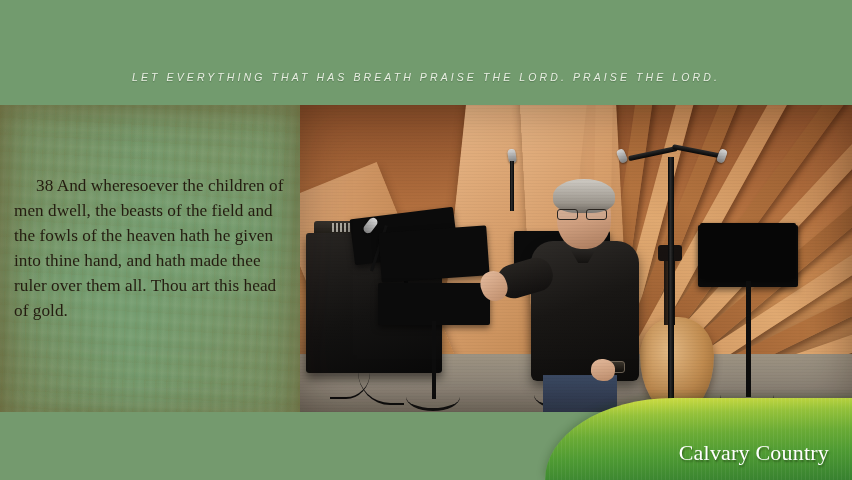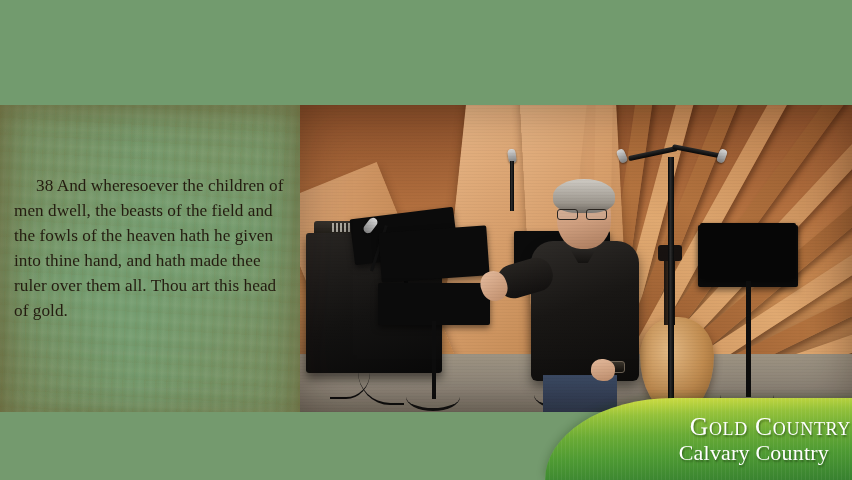--- a/index.html
+++ b/index.html
@@ -263,20 +263,23 @@
     font-size:22px;color:#ffffff;letter-spacing:.2px;
     text-shadow:1px 2px 2px rgba(25,55,12,.55);
     white-space:nowrap;
   }
 </style>
 </head>
 <body>
 
 <div id="stage">
 
+  <div class="top-band">
+    <div class="band-verse">LET EVERYTHING THAT HAS BREATH PRAISE THE LORD. PRAISE THE LORD.</div>
+  </div>
 
   <div class="scripture">
     <div class="scripture-grain"></div>
     <div class="scripture-vignette"></div>
     <div class="scripture-text">38 And wheresoever the children of men dwell, the beasts of the field and the fowls of the heaven hath he given into thine hand, and hath made thee ruler over them all. Thou art this head of gold.</div>
   </div>
 
   <div class="video">
 
     <div class="wood-base"></div>
@@ -361,17 +364,16 @@
     <div class="stand-legs" style="left:420px;top:290px;"></div>
 
     <div class="video-scan"></div>
     <div class="video-vignette"></div>
   </div>
 
   <div class="bottom-band"></div>
 
   <div class="logo-plate">
     <div class="logo-sheen"></div>
-    <div class="logo-line1">Gold Country</div>
     <div class="logo-line2">Calvary Country</div>
   </div>
 
 </div>
 
 </body></html>

